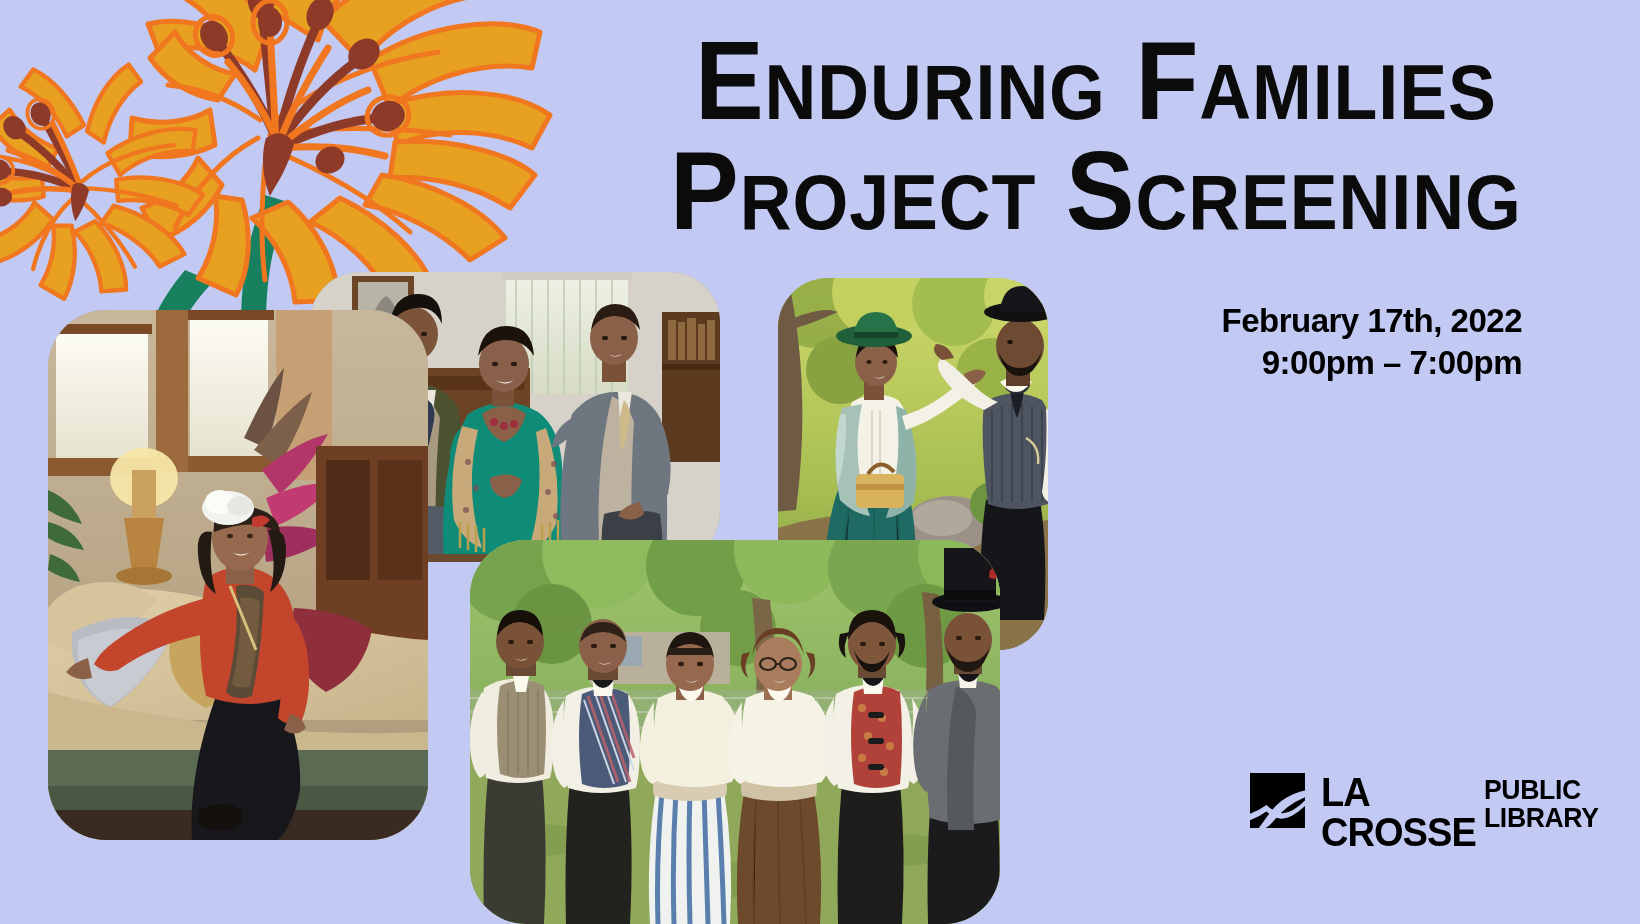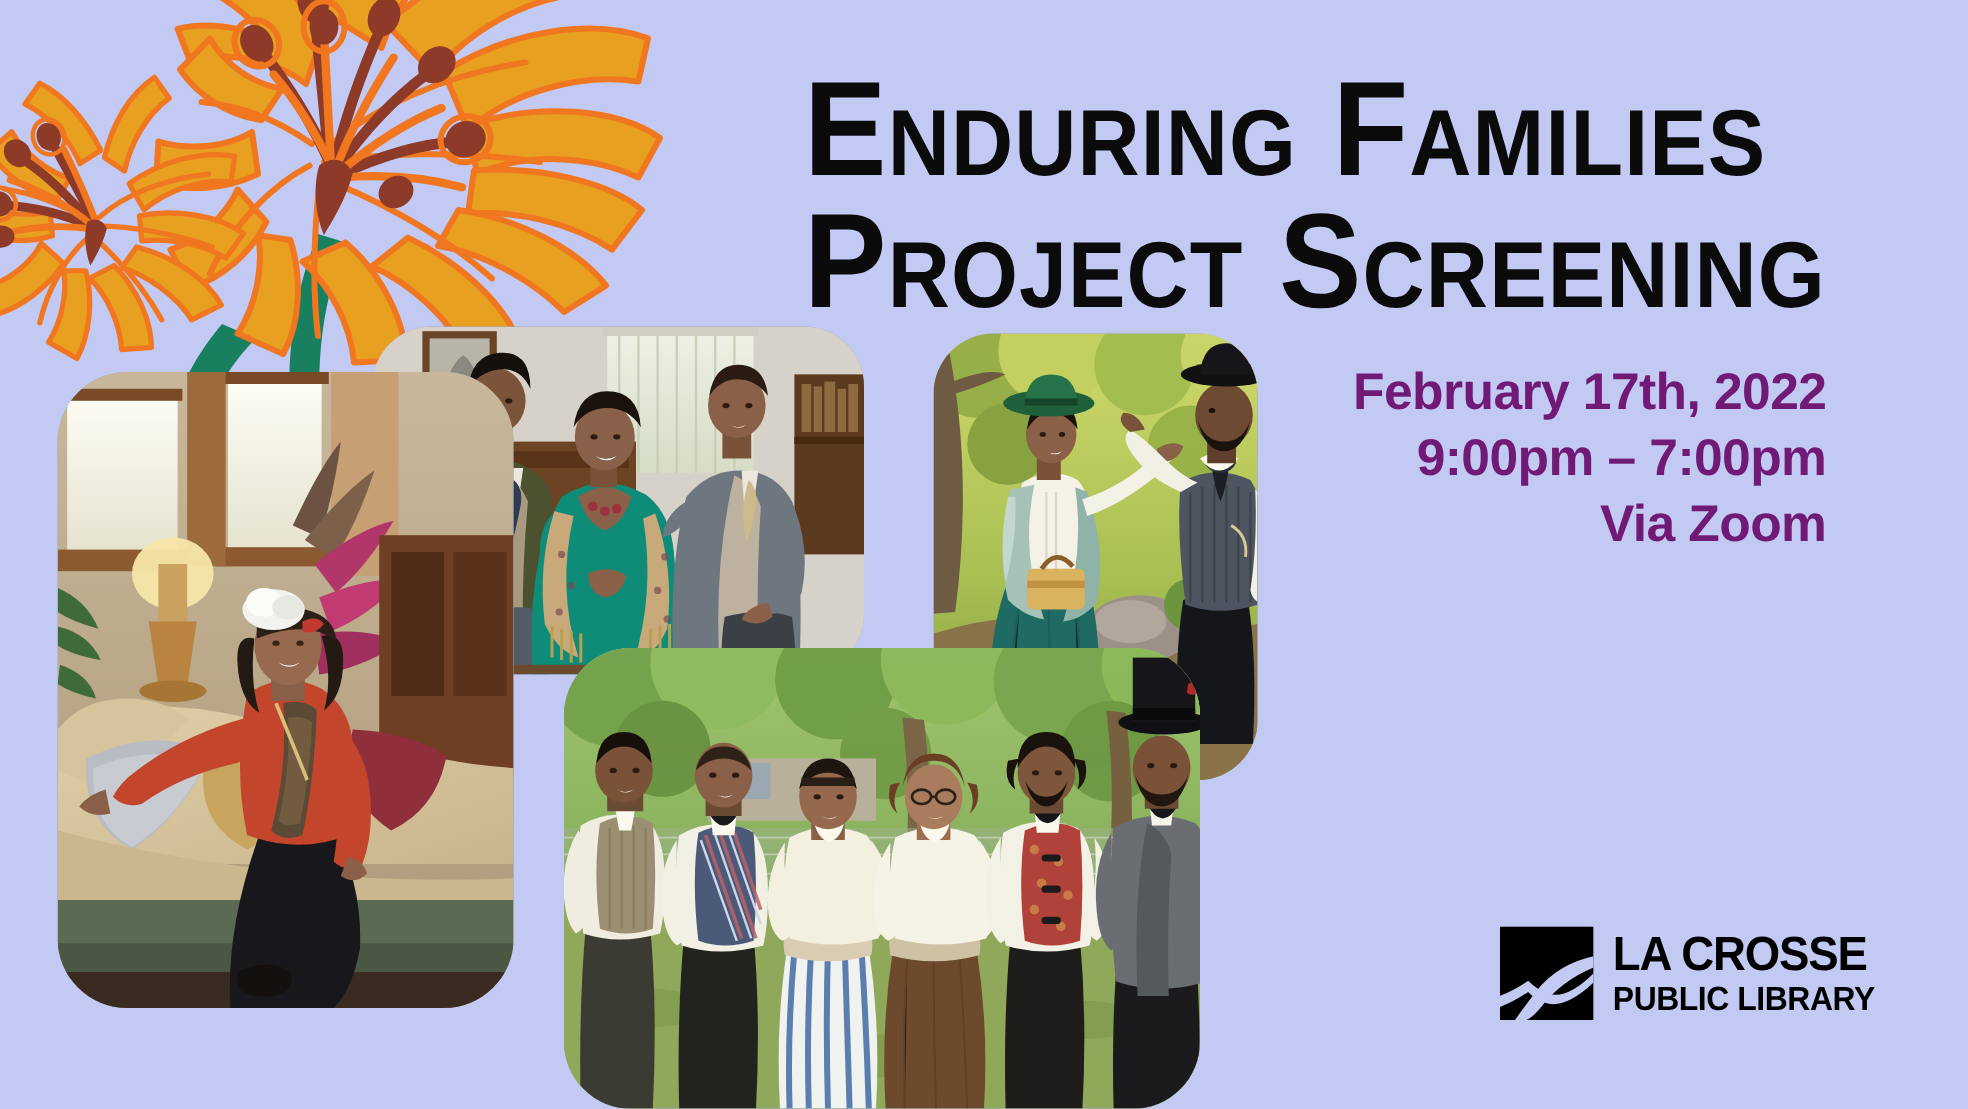--- a/index.html
+++ b/index.html
@@ -23,51 +23,51 @@
   .ph-bottom{left:470px;top:540px;width:530px;height:384px;border-radius:56px;}
 
   .ph-left{z-index:3;}
   .ph-top{z-index:2;}
   .ph-right{z-index:2;}
   .ph-bottom{z-index:4;}
 
   .photo svg{display:block;width:100%;height:100%;}
 
   
-  .title-block{position:absolute;right:118px;top:26px;text-align:left;z-index:6;margin-top:27px;}
+  .title-block{position:absolute;right:118px;top:26px;text-align:center;z-index:6;}
   .title-line{
     font-family:"Liberation Sans Narrow","Liberation Sans",sans-serif;
     font-weight:bold;
     font-size:112px;
     line-height:0.98;
     letter-spacing:1px;
     color:#0b0b0b;
     font-stretch:condensed;
     white-space:nowrap;
     transform:scaleX(0.92);
     transform-origin:right center;
     font-variant:small-caps;
   }
 
   
   .details{position:absolute;right:118px;top:300px;text-align:right;z-index:6;}
   .details div{
     font-family:"Liberation Sans",sans-serif;
     font-weight:bold;
-    font-size:43px;
+    font-size:33px;
     line-height:1.28;
-    color:#701a75;
+    color:#000000;
     letter-spacing:-0.5px;
     white-space:nowrap;
   }
 
   
   .logo{position:absolute;left:1250px;top:772px;display:flex;align-items:center;gap:16px;z-index:6;}
   .logo-mark{width:78px;height:78px;}
-  .logo-words{display:flex;flex-direction:column;line-height:1;}
+  .logo-words{display:flex;flex-direction:row;line-height:1;}
   .logo-words .l1{
     font-family:"Liberation Sans Narrow","Liberation Sans",sans-serif;
     font-weight:bold;font-size:40px;letter-spacing:-1px;color:#000;
     transform:scaleX(0.95);transform-origin:left center;
   }
   .logo-words .l2{
     font-family:"Liberation Sans Narrow","Liberation Sans",sans-serif;
     font-weight:bold;font-size:28px;letter-spacing:-0.4px;color:#000;margin-top:4px;
     transform:scaleX(0.95);transform-origin:left center;
   }
@@ -748,21 +748,20 @@
   </div>
 
   <div class="title-block">
     <div class="title-line">Enduring Families</div>
     <div class="title-line">Project Screening</div>
   </div>
 
   <div class="details">
     <div>February 17th, 2022</div>
     <div>9:00pm – 7:00pm</div>
-    <div>Via Zoom</div>
   </div>
 
   <div class="logo">
     <div class="logo-mark">
       <svg viewBox="0 0 100 100" xmlns="http://www.w3.org/2000/svg">
         <rect width="100" height="100" fill="#000"></rect>
         <path d="M0 74 q16 -6 30 -16 q10 10 22 14 q20 6 48 -22 v10 q-30 28 -50 22 q-12 -4 -20 -12 q-14 10 -30 16 Z" fill="#c2caf4"></path>
         <path d="M100 44 q-34 14 -56 42 q-10 12 -16 14 h-12 q10 -14 22 -30 q24 -30 62 -38 Z" fill="#c2caf4"></path>
       </svg>
     </div>

